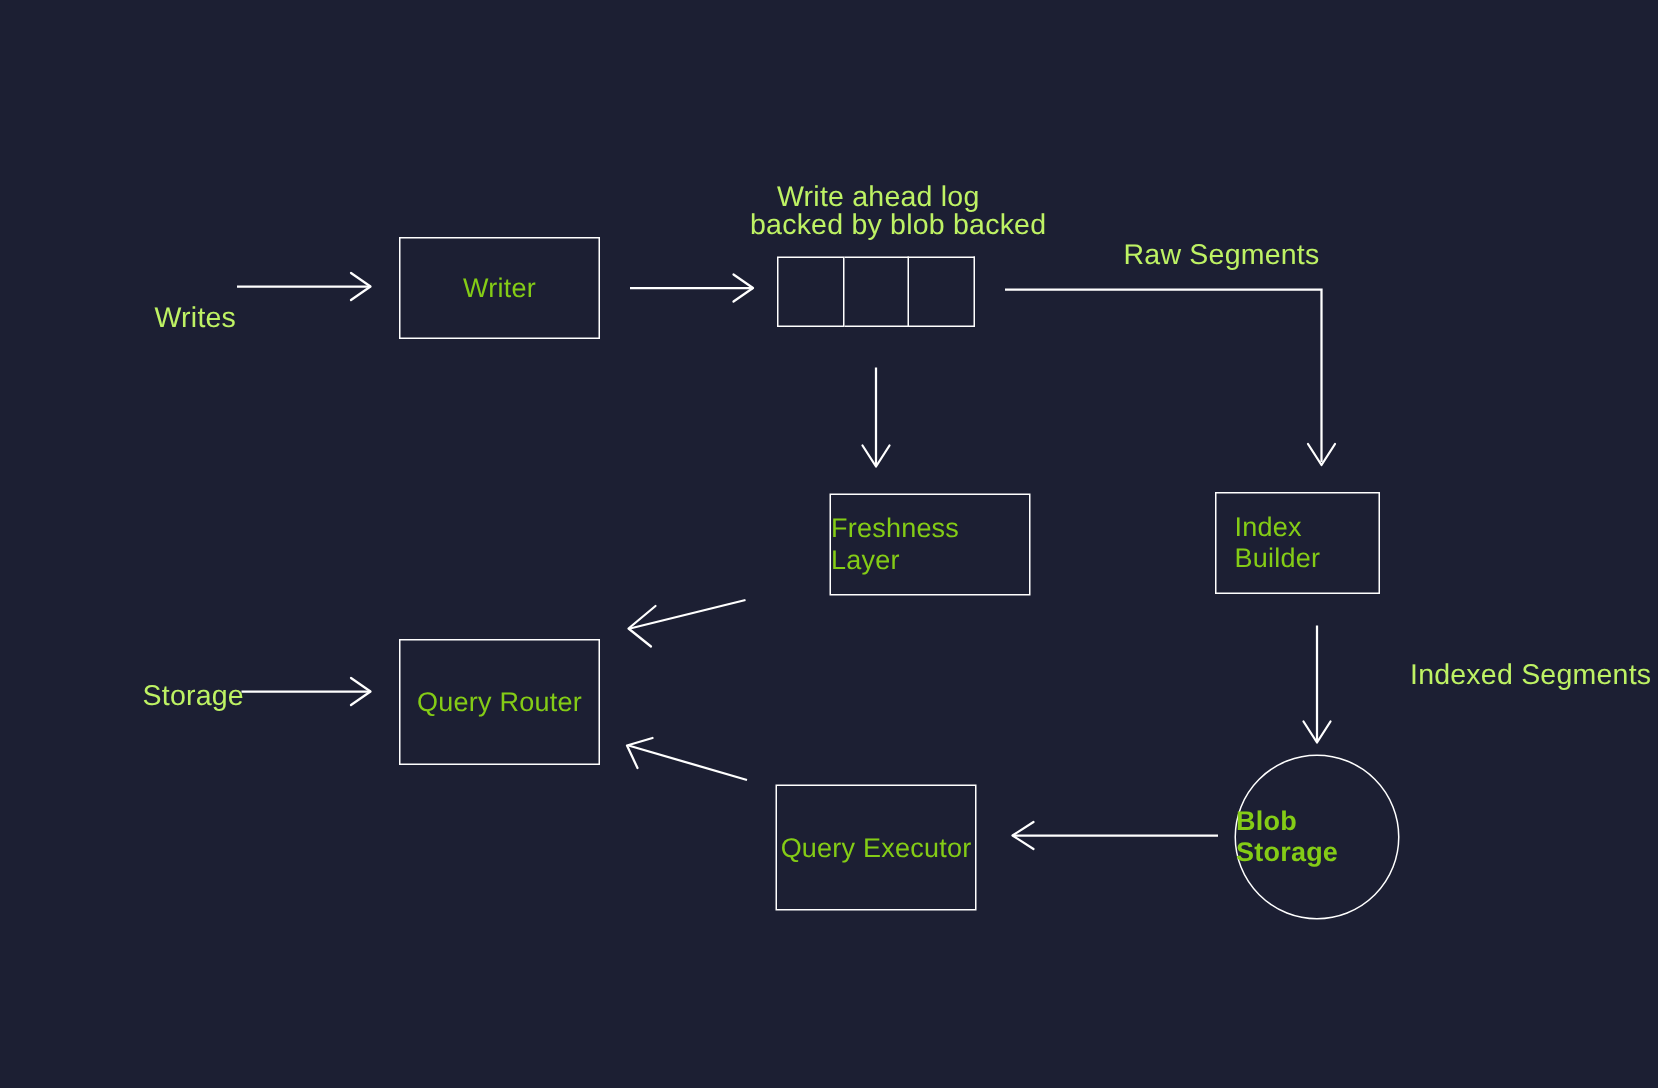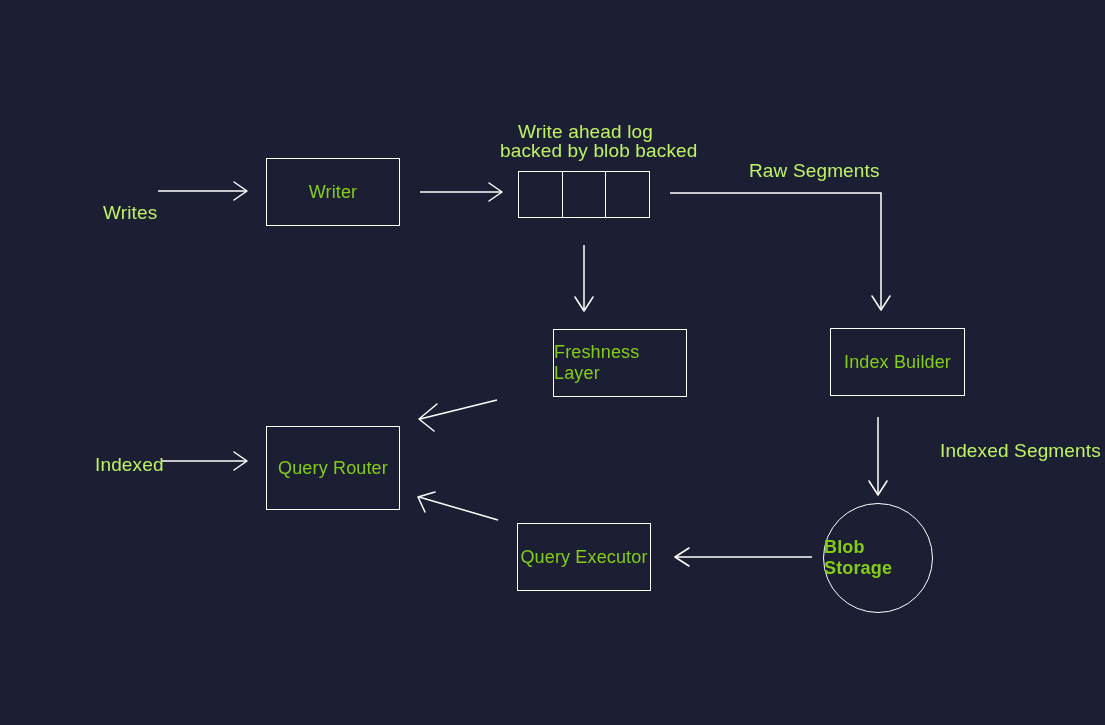--- a/index.html
+++ b/index.html
@@ -124,39 +124,39 @@
   <div class="wal" style="left:518px; top:171px; width:132px; height:47px;">
     <div class="wal-cell" style="width:45px;"></div>
     <div class="wal-cell" style="width:43px;"></div>
     <div class="wal-cell" style="width:44px;"></div>
   </div>
 
   <div class="node" style="left:517px; top:329px; width:134px; height:68px;margin-left:36px;">
     <span>Freshness Layer</span>
   </div>
 
-  <div class="node" style="left:830px; top:328px; width:135px; height:68px;">
+  <div class="node" style="left:810px; top:328px; width:110px; height:68px;padding-left:12px;">
     <span>Index Builder</span>
   </div>
 
   <div class="node" style="left:266px; top:426px; width:134px; height:84px;">
     <span>Query Router</span>
   </div>
 
-  <div class="node" style="left:517px; top:523px; width:134px; height:68px;">
+  <div class="node" style="left:517px; top:523px; width:134px; height:84px;">
     <span>Query Executor</span>
   </div>
 
   <div class="node node-circle" style="left:823px; top:503px; width:110px; height:110px;font-weight:bold;">
     <span>Blob Storage</span>
   </div>
 
   <div class="edge-label" style="left:103px; top:182px;margin-top:20px;">Writes</div>
 
-  <div class="edge-label" style="left:95px; top:454px;">Indexed</div>
+  <div class="edge-label" style="left:95px; top:454px;">Storage</div>
 
   <div class="edge-label center" style="left:518px; top:121px; width:132px;">Write ahead log</div>
 
   <div class="edge-label center" style="left:500px; top:140px; width:168px;">backed by blob backed</div>
 
   <div class="edge-label" style="left:727px; top:160px;margin-left:22px;">Raw Segments</div>
 
   <div class="edge-label" style="left:940px; top:440px;">Indexed Segments</div>
 
 </div>

